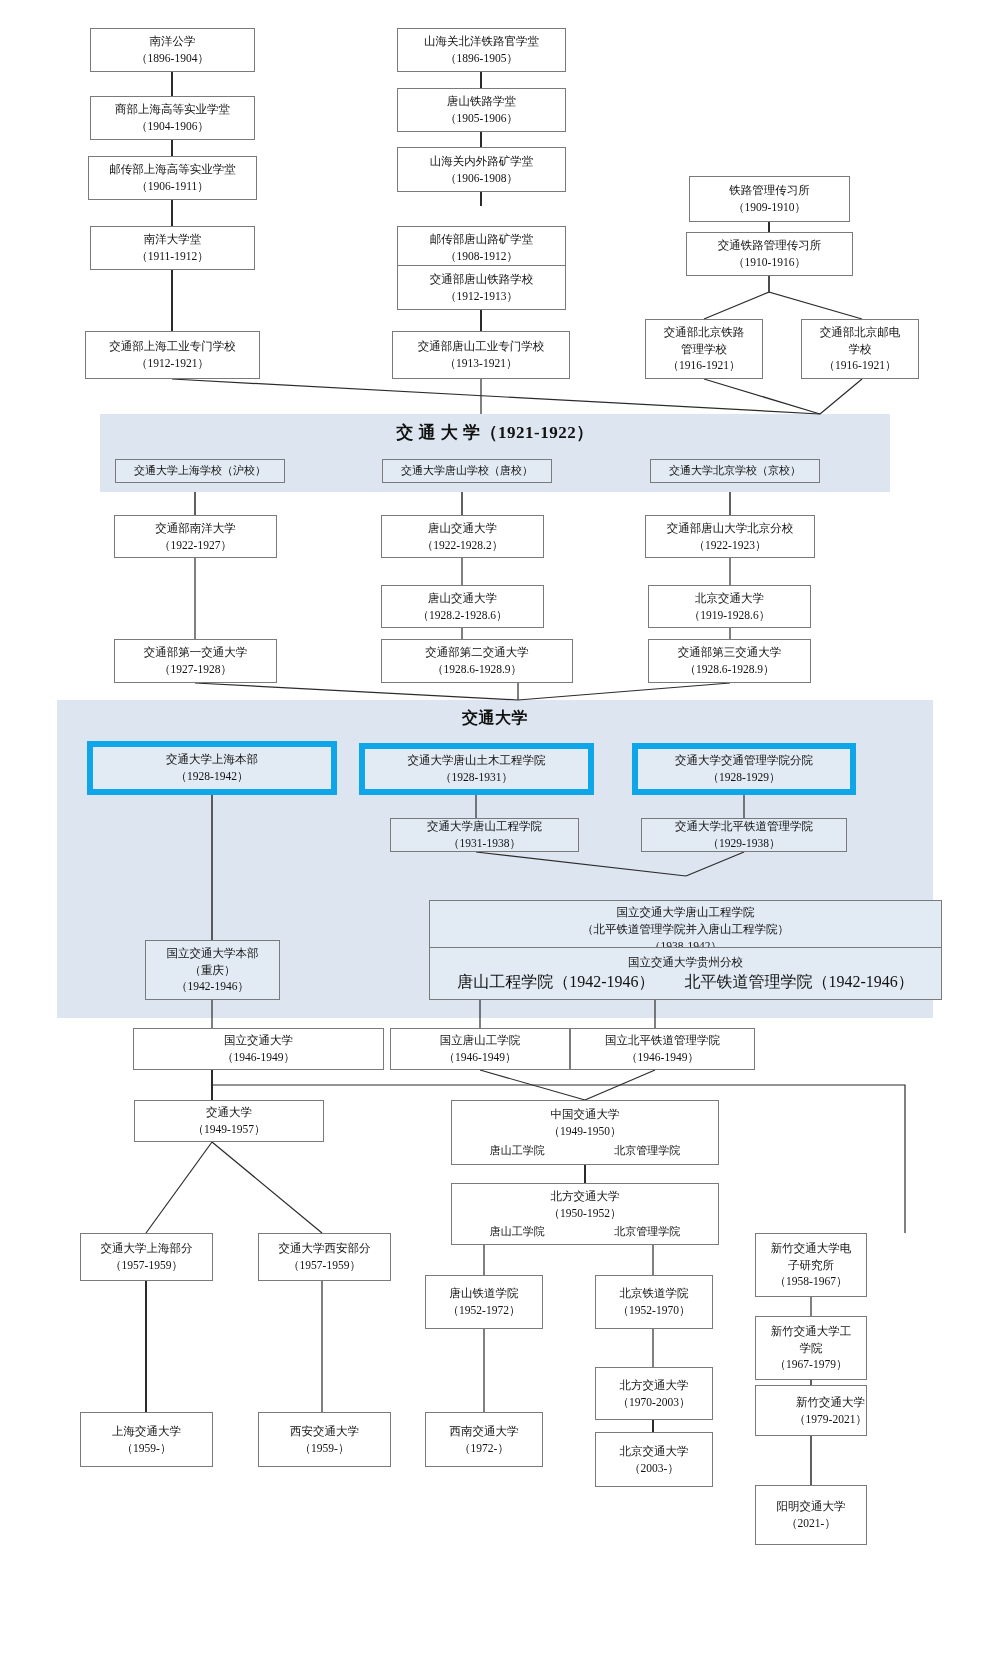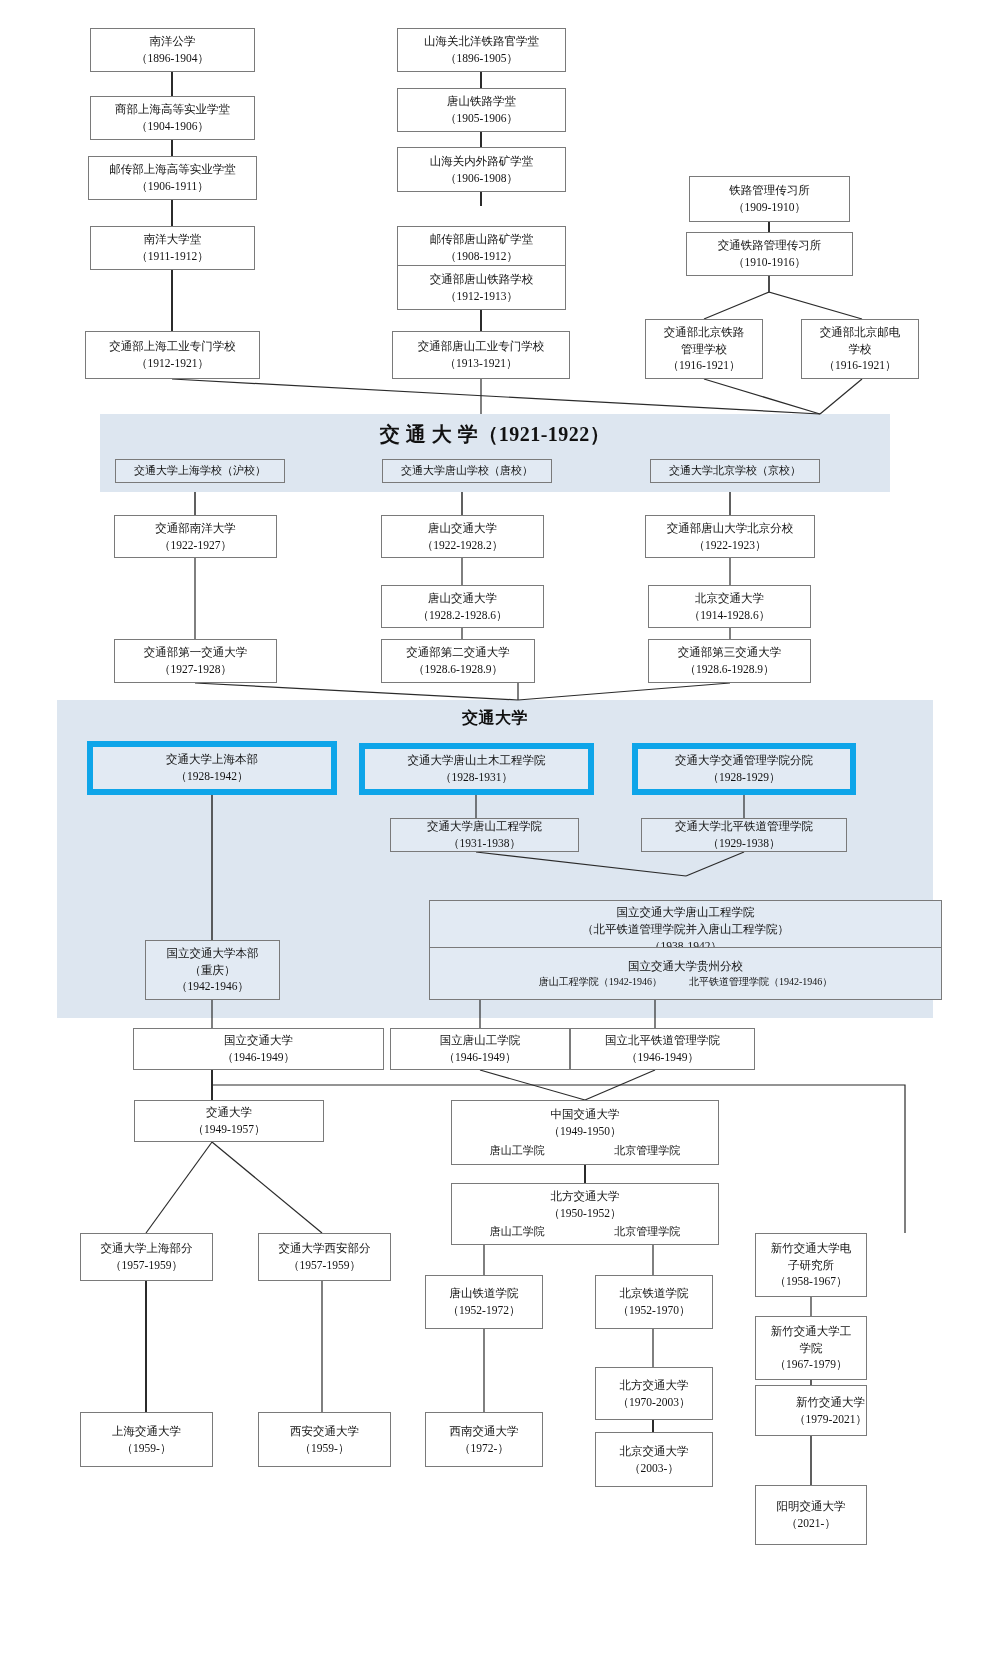--- a/index.html
+++ b/index.html
@@ -1,21 +1,21 @@
 <!DOCTYPE html>
 <html><head>
 <meta charset="utf-8">
 <title>交通大学谱系图</title>
 <style>
   html,body{margin:0;padding:0;background:#ffffff;}
   body{font-family:"Liberation Serif","DejaVu Serif",serif;}
   #canvas{position:relative;width:989px;height:1680px;background:#ffffff;overflow:hidden;}
 
   .band{position:absolute;background:#dde6f0;}
-  .band-title{position:absolute;text-align:center;font-size:20px;color:#111;
+  .band-title{position:absolute;text-align:center;font-size:17px;color:#111;
               letter-spacing:.5px;font-weight:600;}
 
   .node{position:absolute;box-sizing:border-box;background:#ffffff;
         border:1px solid #7a7a7a;display:flex;flex-direction:column;
         align-items:center;justify-content:center;text-align:center;
         font-size:11.5px;line-height:1.45;color:#111;padding:2px 3px;}
   .node.onband{background:#e2eaf3;}
   .node.thick{border:6px solid #0ea5e9;}
   .node .ln{display:block;white-space:nowrap;}
   .node .sub{display:flex;width:100%;justify-content:space-around;
@@ -195,32 +195,32 @@
   </div>
 
   <div class="node" style="left:381px;top:515px;width:163px;height:43px;">
     <span class="ln">唐山交通大学</span>
     <span class="ln">（1922-1928.2）</span>
   </div>
   <div class="node" style="left:381px;top:585px;width:163px;height:43px;">
     <span class="ln">唐山交通大学</span>
     <span class="ln">（1928.2-1928.6）</span>
   </div>
-  <div class="node" style="left:381px;top:639px;width:154px;height:44px;">
+  <div class="node" style="left:381px;top:639px;width:192px;height:44px;">
     <span class="ln">交通部第二交通大学</span>
     <span class="ln">（1928.6-1928.9）</span>
   </div>
 
   <div class="node" style="left:645px;top:515px;width:170px;height:43px;">
     <span class="ln">交通部唐山大学北京分校</span>
     <span class="ln">（1922-1923）</span>
   </div>
   <div class="node" style="left:648px;top:585px;width:163px;height:43px;">
     <span class="ln">北京交通大学</span>
-    <span class="ln">（1914-1928.6）</span>
+    <span class="ln">（1919-1928.6）</span>
   </div>
   <div class="node" style="left:648px;top:639px;width:163px;height:44px;">
     <span class="ln">交通部第三交通大学</span>
     <span class="ln">（1928.6-1928.9）</span>
   </div>
 
   <div class="node onband thick" style="left:87px;top:741px;width:250px;height:54px;">
     <span class="ln">交通大学上海本部</span>
     <span class="ln">（1928-1942）</span>
   </div>
@@ -249,21 +249,21 @@
   </div>
 
   <div class="node onband" style="left:145px;top:940px;width:135px;height:60px;">
     <span class="ln">国立交通大学本部</span>
     <span class="ln">（重庆）</span>
     <span class="ln">（1942-1946）</span>
   </div>
 
   <div class="node onband" style="left:429px;top:947px;width:513px;height:53px;">
     <span class="ln">国立交通大学贵州分校</span>
-    <span class="ln" style="font-size:10px;">
+    <span class="ln" style="font-size:16px;">
       <span>唐山工程学院（1942-1946）</span>
       <span style="display:inline-block;width:22px;"></span>
       <span>北平铁道管理学院（1942-1946）</span>
     </span>
   </div>
 
   <div class="node" style="left:133px;top:1028px;width:251px;height:42px;">
     <span class="ln">国立交通大学</span>
     <span class="ln">（1946-1949）</span>
   </div>

